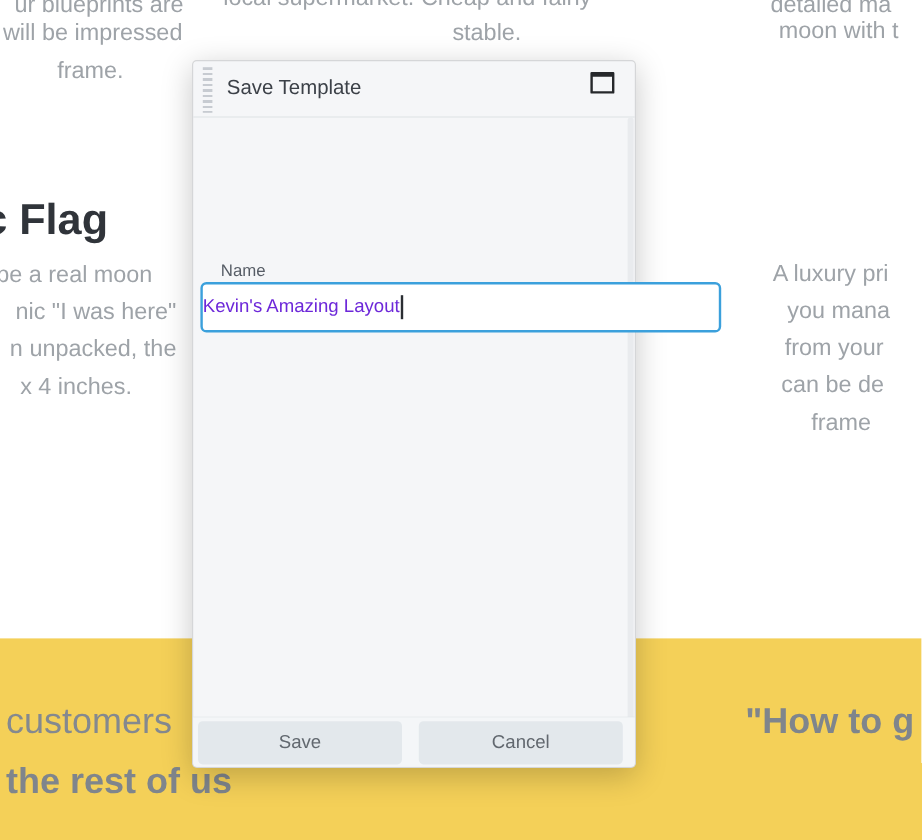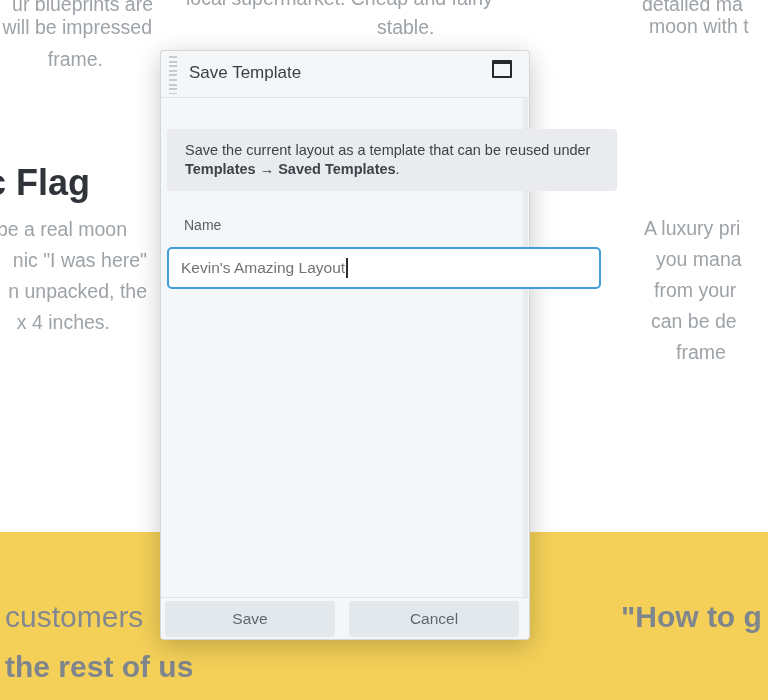--- a/index.html
+++ b/index.html
@@ -17,21 +17,21 @@
     position:absolute;white-space:nowrap;
     color:#30343a;font-size:36px;font-weight:bold;line-height:1.1;
   }
   
   .banner{
     position:absolute;left:0;top:532px;width:768px;height:168px;
     background:#f4d058;
   }
   .banner-text{
     position:absolute;white-space:nowrap;
-    color:#84898f;font-size:30px;line-height:1.2;margin-top:15px;
+    color:#84898f;font-size:30px;line-height:1.2;
   }
   .banner-text.bold{font-weight:bold;color:#7f858c;}
   
   .dialog{
     position:absolute;left:160px;top:50px;width:370px;height:590px;
     background:#f5f6f8;border:1px solid rgba(0,0,0,0.13);border-radius:4px;
     box-shadow:0 6px 26px rgba(0,0,0,0.22);
     box-sizing:border-box;z-index:10;
   }
   .dialog-header{
@@ -58,24 +58,24 @@
   .info-box{
     position:absolute;left:6px;top:78px;width:450px;box-sizing:border-box;
     background:#e9ebee;border-radius:4px;padding:12px 18px;
     font-size:14.5px;line-height:19px;color:#3e434a;
   }
   .field-label{
     position:absolute;left:23px;top:166px;
     font-size:14px;color:#575d66;
   }
   .text-input{
-    position:absolute;left:6px;top:196px;width:434px;height:42px;box-sizing:border-box;
+    position:absolute;left:6px;top:184px;width:434px;height:42px;box-sizing:border-box;
     background:#ffffff;border:2px solid #3ba0dc;border-radius:5px;
-    display:flex;align-items:center;padding-left:12px;
-    font-size:15.5px;color:#737373;cursor:text;
+    display:flex;align-items:center;padding-left:0;
+    font-size:15.5px;color:#6d28d9;cursor:text;
   }
   .caret{
     display:inline-block;width:1.5px;height:20px;background:#2b2e33;margin-left:1px;
   }
   .dialog-footer{
     position:absolute;left:0;right:0;bottom:0;height:42px;
     border-top:1px solid #e0e3e7;background:#f4f6f8;
     display:flex;align-items:center;gap:14px;
     padding:0 10px 0 4px;box-sizing:border-box;
     border-radius:0 0 4px 4px;
@@ -121,24 +121,20 @@
 
 <div class="dialog">
   <div class="dialog-header">
     <div class="drag-handle"></div>
     <div class="dialog-title">Save Template</div>
     <div class="window-icon"></div>
   </div>
 
   <div class="scroll-track"></div>
 
-  <div class="info-box">
-    <span>Save the current layout as a template that can be reused under</span><br>
-    <strong>Templates → Saved Templates</strong><span>.</span>
-  </div>
 
   <div class="field-label">Name</div>
 
   <div class="text-input" role="textbox">
     <span>Kevin's Amazing Layout</span>
       <span class="caret"></span>
   </div>
 
   <div class="dialog-footer">
     <button class="btn">Save</button>

